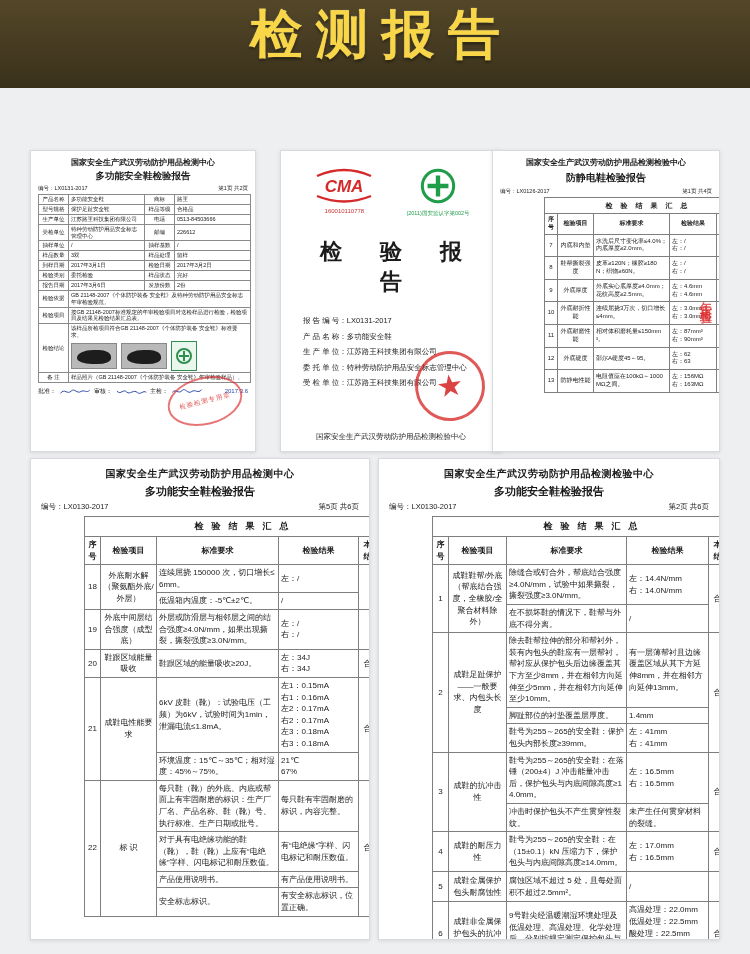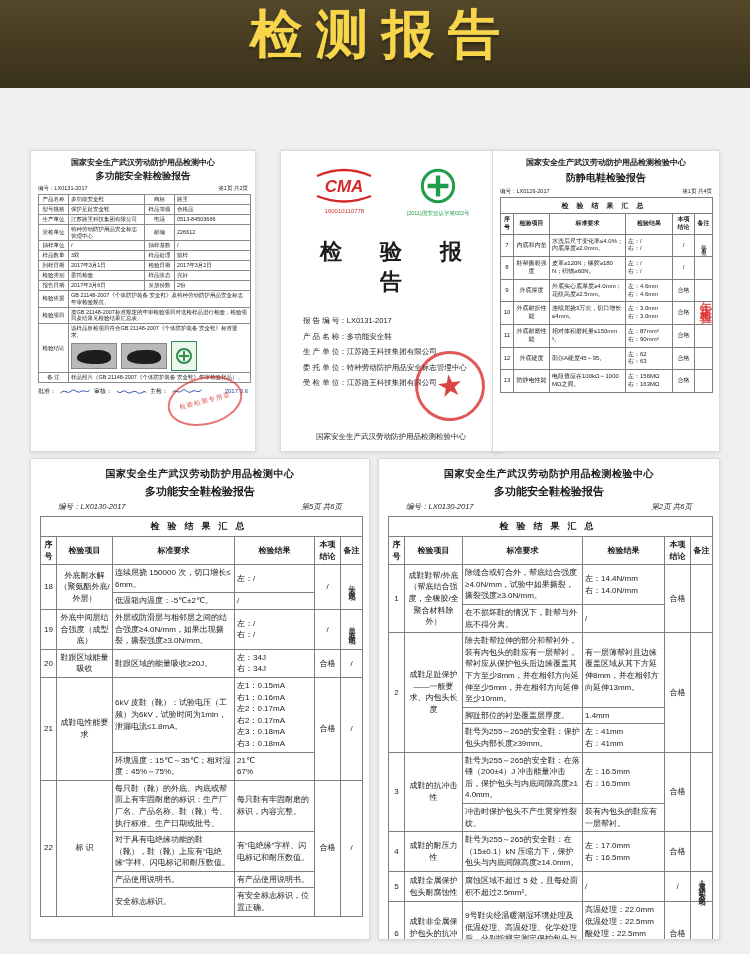--- a/index.html
+++ b/index.html
@@ -35,23 +35,23 @@
   #pe { left:378px; top:458px; width:342px; height:482px; padding:8px 9px; }
 
   .org   { text-align:center; font-weight:bold; }
   .rtitle{ text-align:center; font-weight:bold; }
   .norow { display:flex; justify-content:space-between; align-items:flex-end; }
 
   #pa .org{font-size:8px;} #pa .rtitle{font-size:9.5px;margin:2px 0;} #pa .norow{font-size:5.5px;margin-bottom:2px;}
   #pc .org{font-size:8px;} #pc .rtitle{font-size:10px;margin:3px 0;} #pc .norow{font-size:5.5px;margin-bottom:2px;}
   #pd .org,#pe .org{font-size:10px;letter-spacing:.5px;}
   #pd .rtitle,#pe .rtitle{font-size:11px;margin:3px 0;}
-  #pd .norow,#pe .norow{font-size:7.5px;margin:2px 18px 4px;font-style:italic;}
-
-  table.rtab { width:100%; border-collapse:collapse; table-layout:fixed; }
+  #pd .norow,#pe .norow{font-size:7.5px;margin:2px 1px 4px;}
+
+  table.rtab { width:100%; border-collapse:collapse; table-layout:fixed;margin-left:44px; }
   .rtab th,.rtab td { border:1px solid #7e7e7e; padding:2px; vertical-align:middle; word-break:break-all; text-align:center; }
   .rtab .req,.rtab .res { text-align:left; }
   .rtab .res { white-space:pre-line; }
   .sumhead { font-weight:bold; letter-spacing:8px; padding:3px !important; }
   #pd .rtab,#pe .rtab { font-size:8px; line-height:1.45; }
   #pd .sumhead,#pe .sumhead { font-size:9px; }
   #pc .rtab { font-size:6px; line-height:1.3; }
   #pc .sumhead { font-size:7px; }
   #pc .rtab td { padding:3px 2px; }
   .vtext { writing-mode:vertical-rl; display:inline-block; line-height:1.1; letter-spacing:2px; font-size:.9em; }
@@ -514,21 +514,21 @@
         <td rowspan="2">3</td>
         <td rowspan="2">成鞋的抗冲击性</td>
         <td class="req">鞋号为255～265的安全鞋：在落锤（200±4）J 冲击能量冲击后，保护包头与内底间隙高度≥14.0mm。</td>
         <td class="res">左：16.5mm
 右：16.5mm</td>
         <td rowspan="2">合格</td>
         <td rowspan="2"></td>
       </tr>
       <tr>
             <td class="req">冲击时保护包头不产生贯穿性裂纹。</td>
-            <td class="res">装有内包头的鞋应有一层帮衬。</td>
+            <td class="res">未产生任何贯穿材料的裂缝。</td>
           </tr>
       <tr>
         <td>4</td>
         <td>成鞋的耐压力性</td>
         <td class="req">鞋号为255～265的安全鞋：在（15±0.1）kN 压缩力下，保护包头与内底间隙高度≥14.0mm。</td>
         <td class="res">左：17.0mm
 右：16.5mm</td>
         <td>合格</td>
         <td></td>
       </tr>

